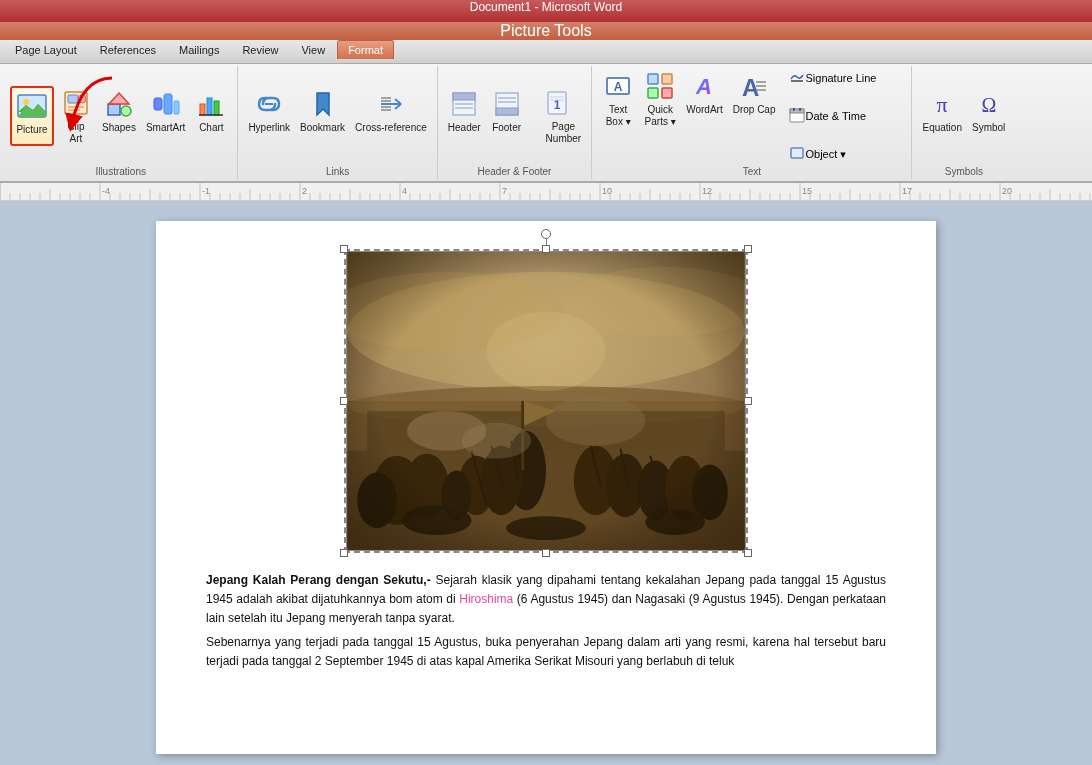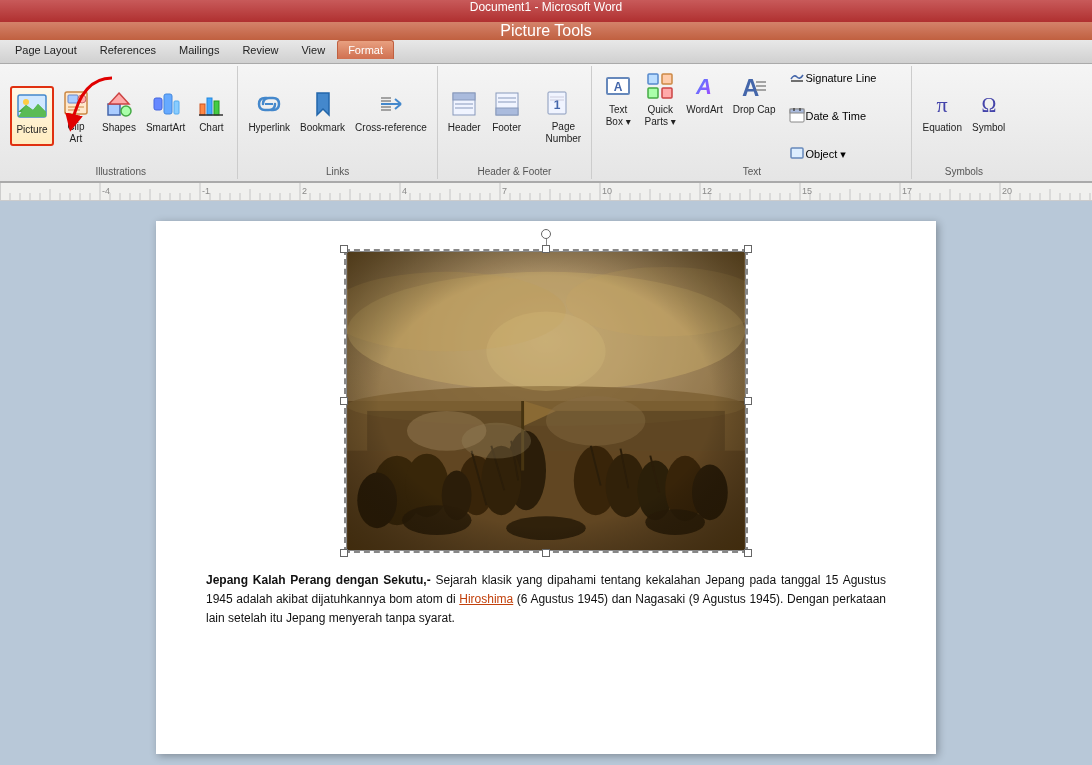--- a/index.html
+++ b/index.html
@@ -246,21 +246,21 @@
       background: #888;
     }
 
     
     .doc-text {
       font-size: 12px;
       color: #111;
       line-height: 1.6;
       text-align: justify;
     }
-    .doc-text .highlight { color: #c2410c; text-decoration: underline; }
+    .doc-text .highlight { color: #ec4899; }
 
     
     .status-bar {
       background: linear-gradient(to bottom, #d0dce8, #c0ccd8);
       height: 22px;
       display: flex;
       align-items: center;
       padding: 0 8px;
       border-top: 1px solid #aaa;
       font-size: 11px;
@@ -773,20 +773,23 @@
       <div class="handle mr"></div>
       <div class="handle bl"></div>
       <div class="handle bm"></div>
       <div class="handle br"></div>
     </div>
 
     <div class="doc-text">
       <p>
         <strong>Jepang Kalah Perang dengan Sekutu,-</strong> Sejarah klasik yang dipahami tentang kekalahan Jepang pada tanggal 15 Agustus 1945 adalah akibat dijatuhkannya bom atom di <span class="highlight">Hiroshima</span> (6 Agustus 1945) dan Nagasaki (9 Agustus 1945). Dengan perkataan lain setelah itu Jepang menyerah tanpa syarat.
       </p>
+      <p style="margin-top:4px;">
+        Sebenarnya yang terjadi pada tanggal 15 Agustus, buka penyerahan Jepang dalam arti yang resmi, karena hal tersebut baru terjadi pada tanggal 2 September 1945 di atas kapal Amerika Serikat Misouri yang berlabuh di teluk
+      </p>
     </div>
   </div>
 </div>
 
 <div class="status-bar">
   <div style="display:flex; align-items:center; gap:8px;">
     <span>Indonesian (Indonesia)</span>
   </div>
   <div style="display:flex; align-items:center; gap:8px;flex-direction:column;">
     <span>100%</span>

